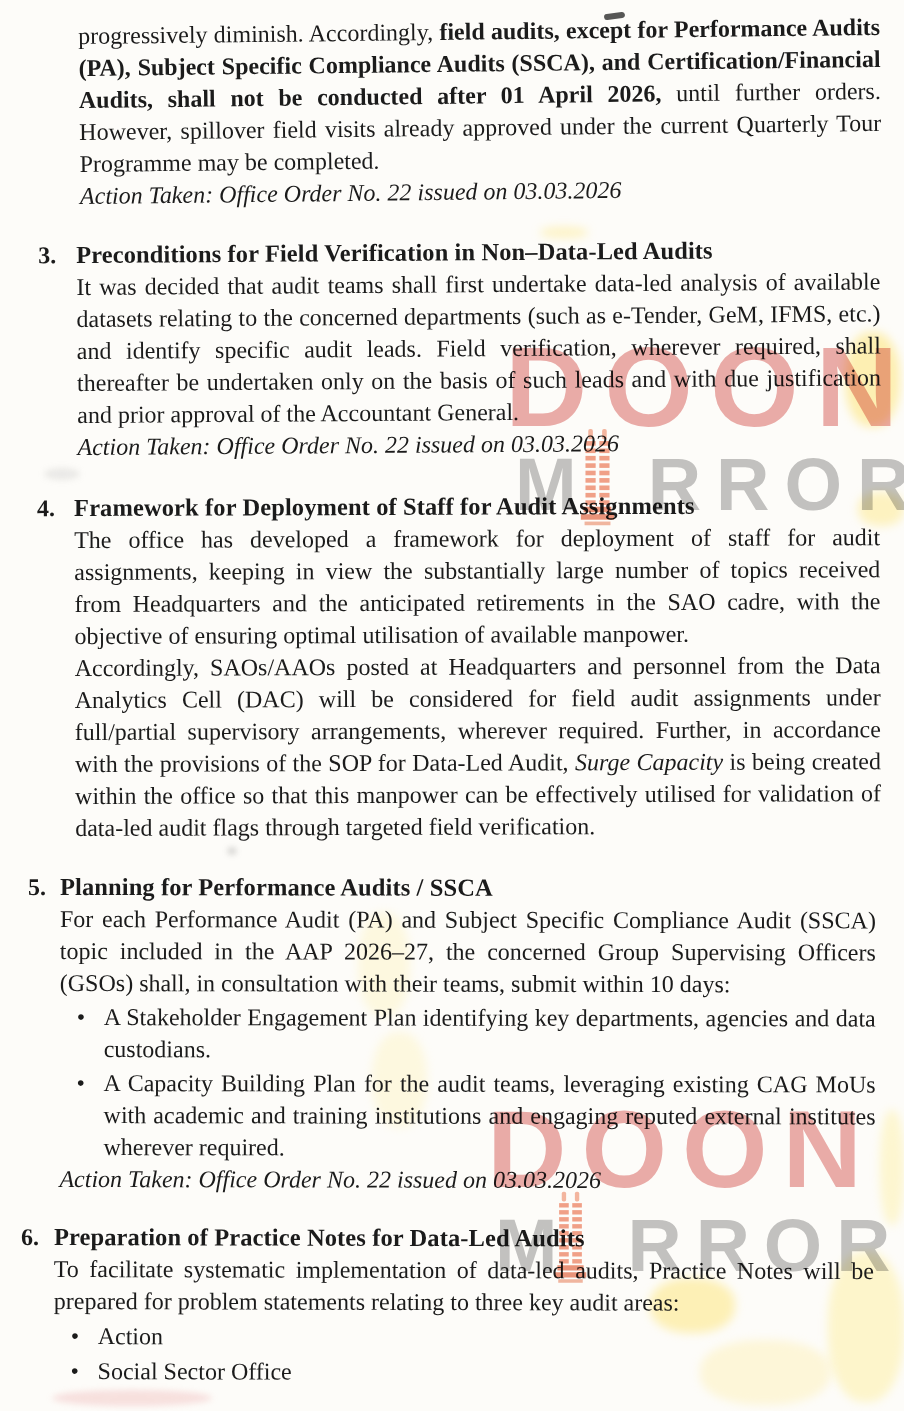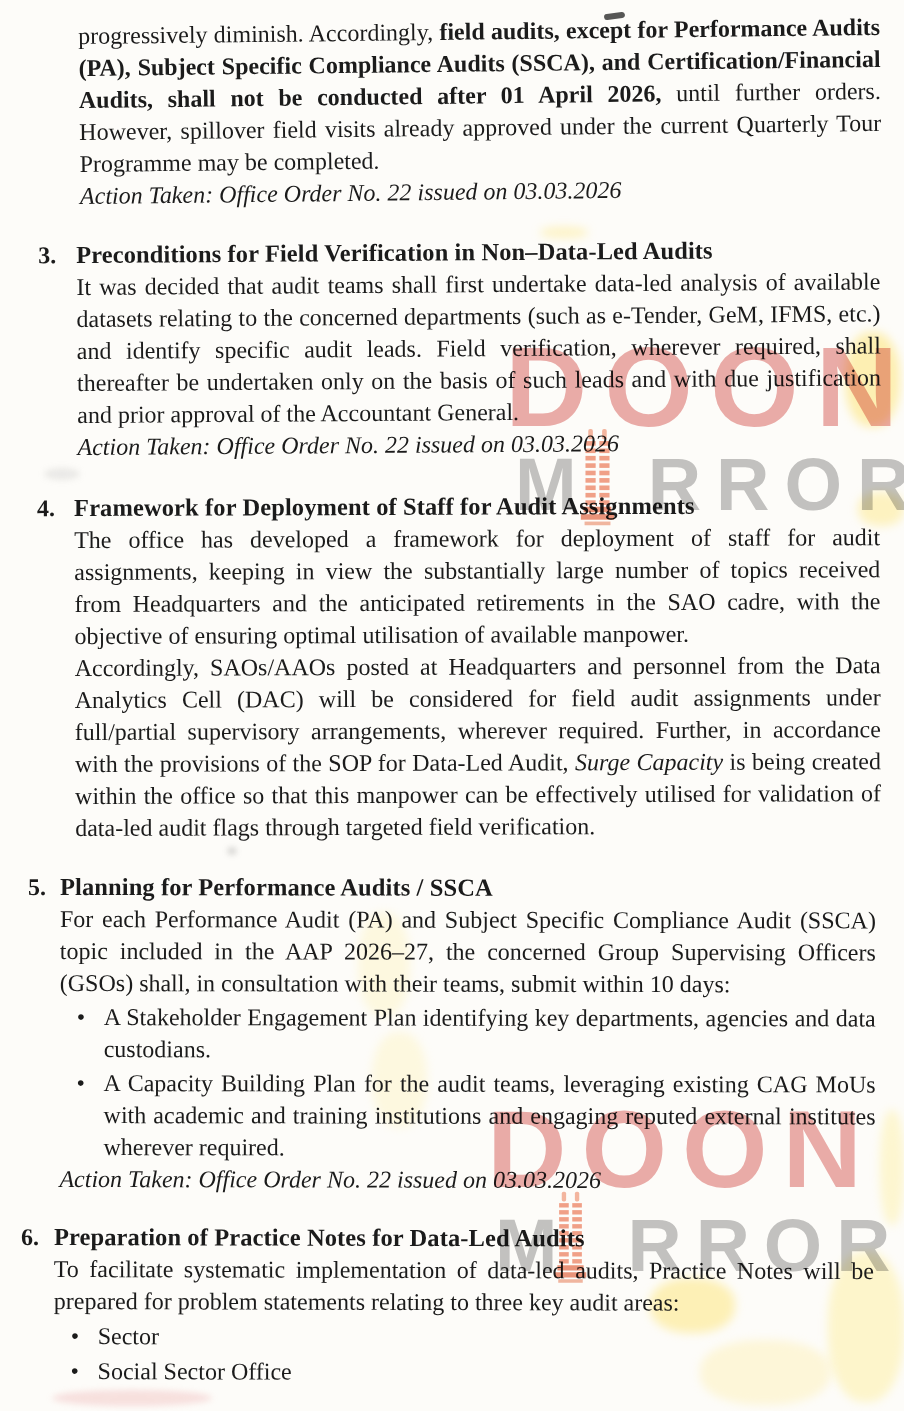--- a/index.html
+++ b/index.html
@@ -99,21 +99,21 @@
           <span class="bullet-text"><span>A Capacity Building Plan for the audit teams, leveraging existing CAG MoUs with academic and training institutions and engaging reputed external institutes wherever required.</span></span>
         </div>
         <p class="action-taken">Action Taken: Office Order No. 22 issued on 03.03.2026</p>
       </section>
       <section class="doc-section s6">
         <span class="sec-num">6.</span>
         <h3 class="sec-heading">Preparation of Practice Notes for Data-Led Audits</h3>
         <p class="body-para"><span>To facilitate systematic implementation of data-led audits, Practice Notes will be prepared for problem statements relating to three key audit areas:</span></p>
         <div class="bullet-item">
           <span class="dot">•</span>
-          <span class="bullet-text"><span>Sector</span></span>
+          <span class="bullet-text"><span>Action</span></span>
         </div>
         <div class="bullet-item">
           <span class="dot">•</span>
           <span class="bullet-text"><span>Social Sector Office</span></span>
         </div>
       </section>
     </div>
 
   <div class="wm wm1">
     <div class="wm-doon">DOON</div>

